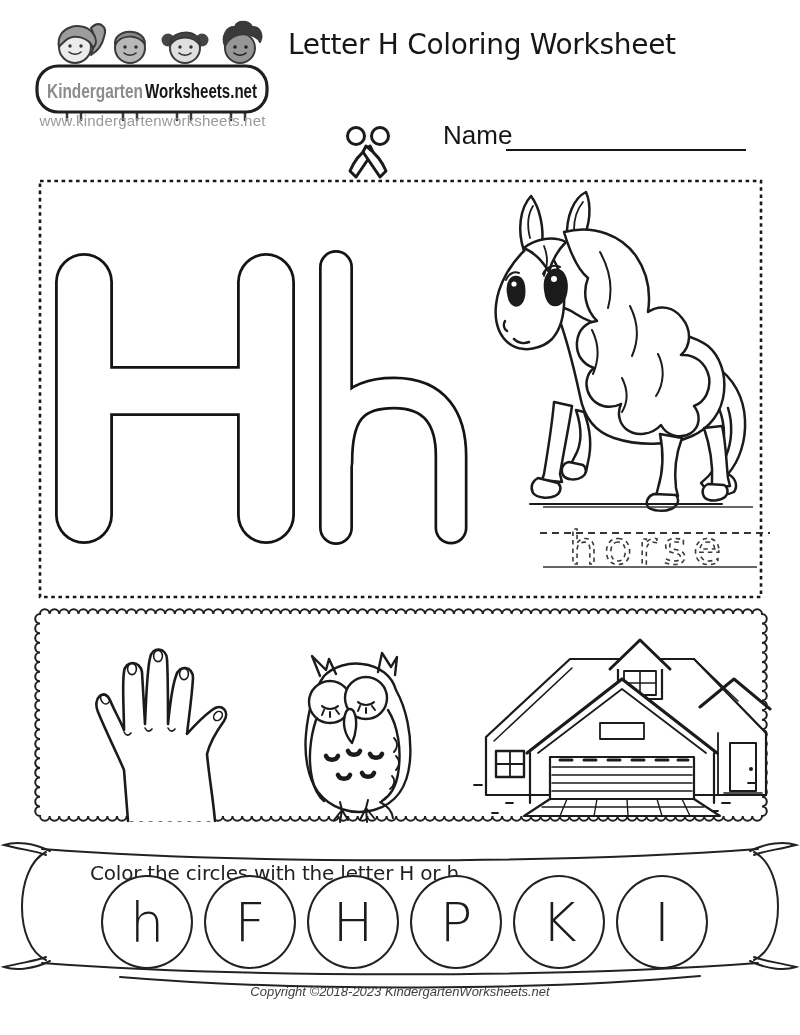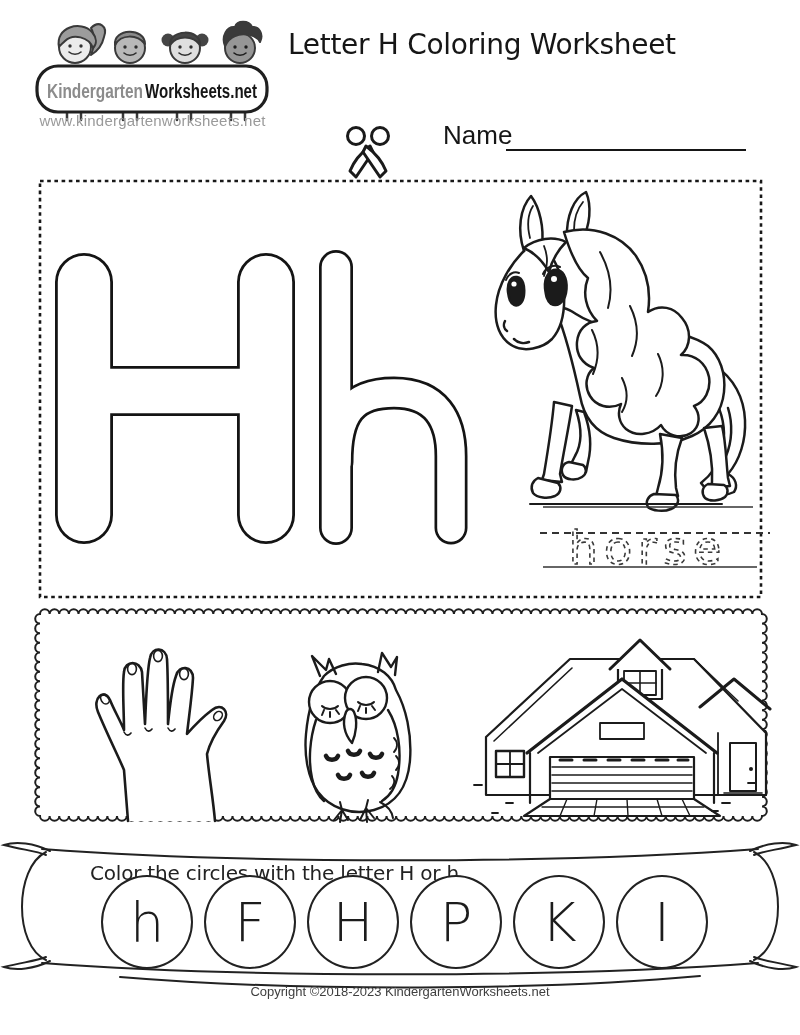--- a/index.html
+++ b/index.html
@@ -13,21 +13,21 @@
   .name-label{left:443px;top:120px;font-size:26px;color:#161616;}
   .name-line{left:506px;top:122px;width:240px;height:27px;border-bottom:2px solid #161616;}
   .instr{font-size:21px;color:#3c3c3c;}
   .instr1{left:72px;top:188px;}
   .instr2{left:57px;top:620px;}
   .instr3{left:90px;top:849px;font-family:"DejaVu Sans",sans-serif;font-size:20px;color:#222;letter-spacing:-.2px;margin-top:12px;}
   .circle{position:absolute;width:88px;height:90px;border:2px solid #222;border-radius:50%;
           display:flex;align-items:center;justify-content:center;background:#fff;}
   .circle span{font-size:54px;font-weight:200;color:#1c1c1c;font-family:"DejaVu Sans",sans-serif;}
   .footer-line{left:0;width:800px;text-align:center;color:#3f3f3f;}
-  .f1{top:984px;font-size:13px;}
+  .f1{top:984px;font-size:13px;font-style:italic;}
   .f2{top:1001px;font-size:12.5px;}
   svg *{vector-effect:none;}
 </style>
 </head>
 <body>
 
 <div class="page">
 
   <svg class="vec" width="800" height="1035" viewBox="0 0 800 1035">
 

